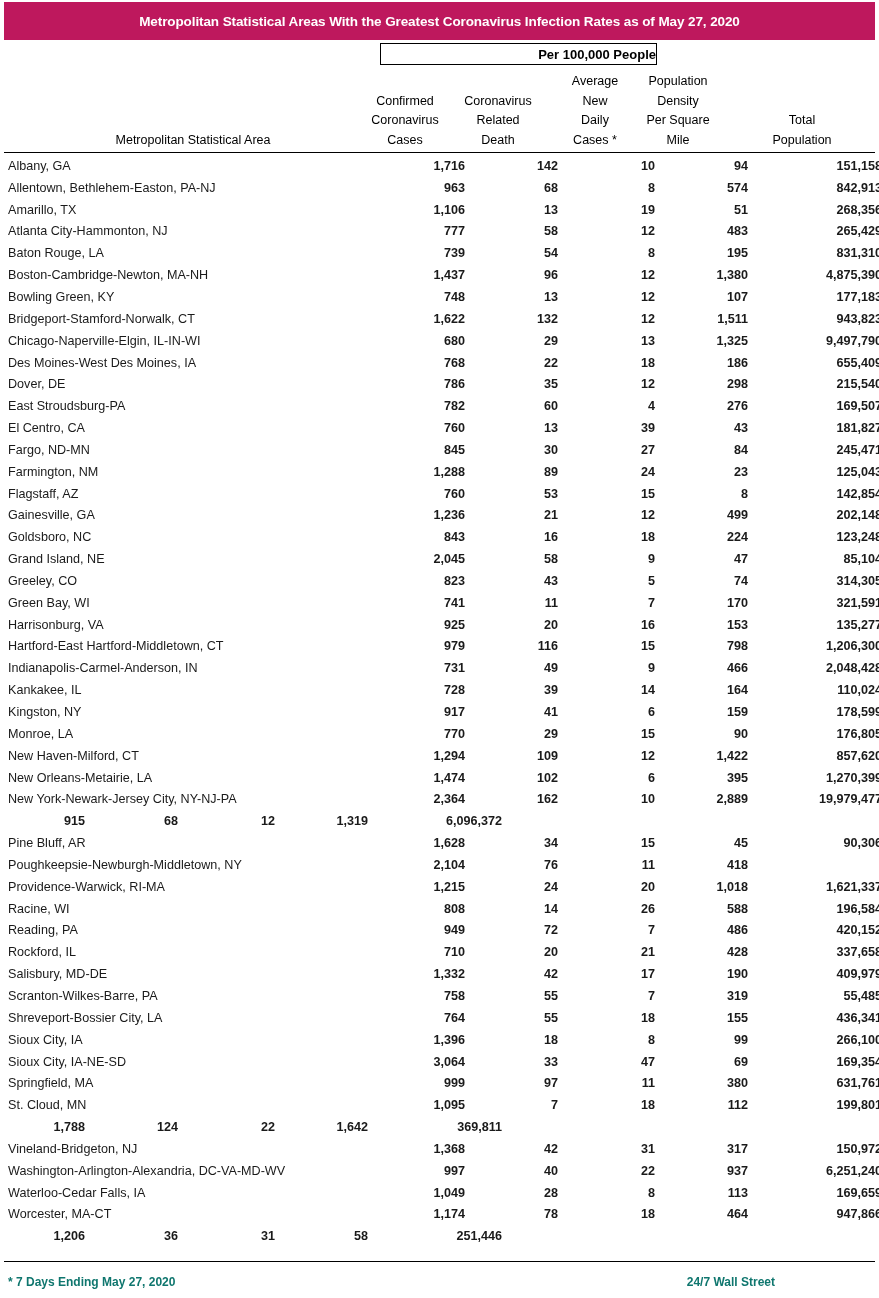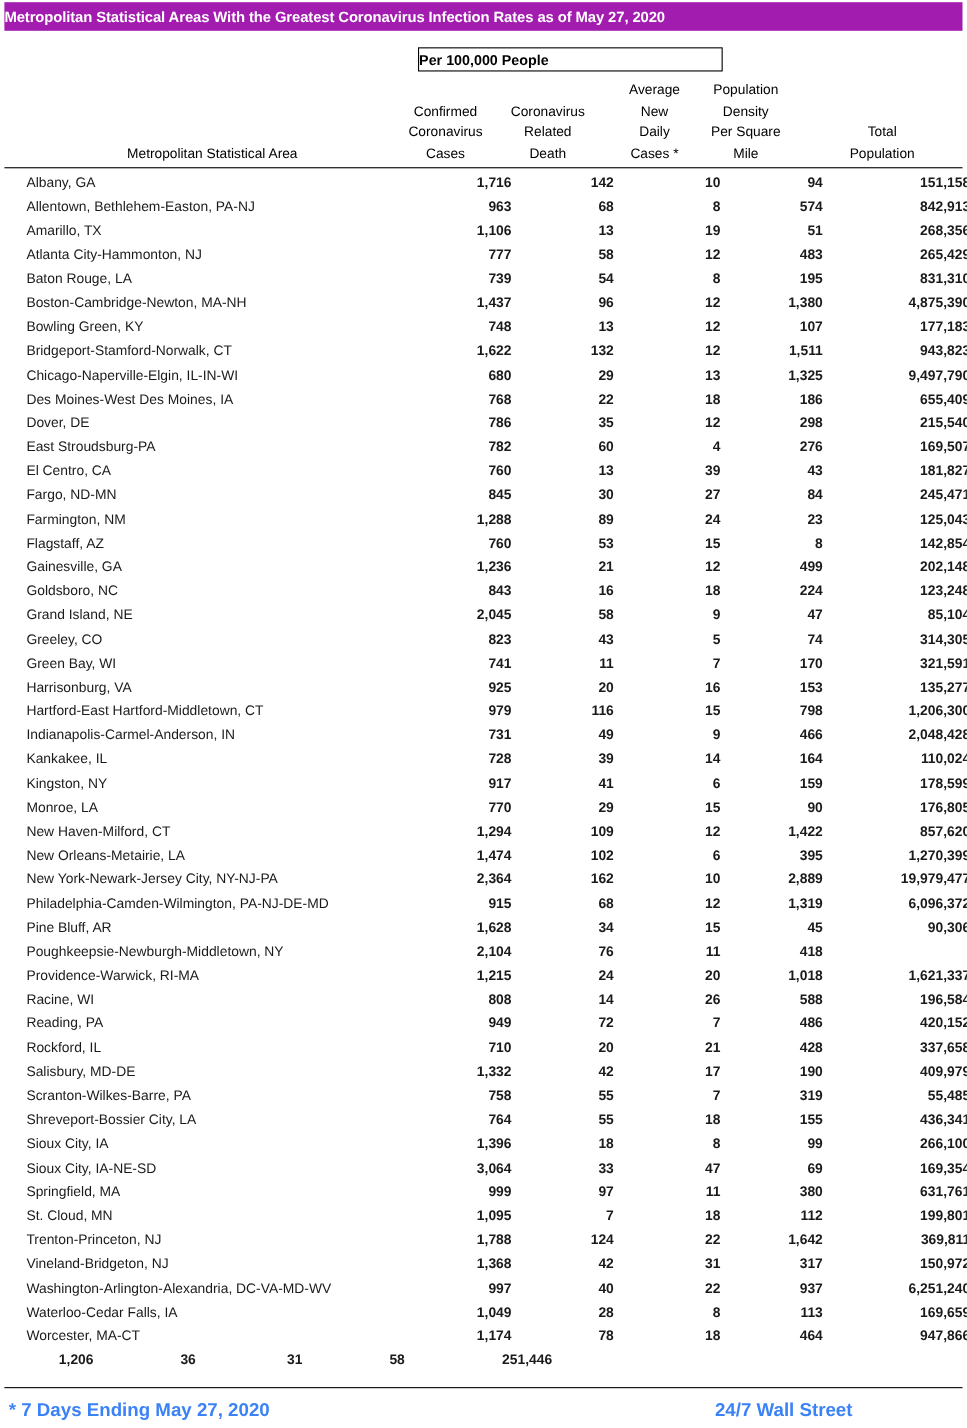--- a/index.html
+++ b/index.html
@@ -21,45 +21,46 @@
     position: relative;
     box-sizing: border-box;
   }
 
   
   .title-bar {
     position: absolute;
     left: 4px;
     top: 2px;
     width: 871px;
-    height: 26px;
-    background: #a21caf;
+    height: 38px;
+    background: #be185d;
     display: flex;
     align-items: center;
+    justify-content: center;
   }
   .title-bar .title-text {
     color: #ffffff;
     font-size: 13.5px;
     font-weight: bold;
     letter-spacing: -0.1px;
     white-space: nowrap;
   }
 
   
   .per100-box {
     position: absolute;
     left: 380px;
     top: 43px;
     width: 277px;
     height: 22px;
     border: 1.5px solid #000000;
     box-sizing: border-box;
     display: flex;
     align-items: center;
-    justify-content: flex-start;
+    justify-content: flex-end;
     background: #ffffff;
   }
   .per100-box .per100-text {
     font-size: 13px;
     font-weight: bold;
     color: #000000;
     white-space: nowrap;
   }
 
   
@@ -112,21 +113,21 @@
   .row {
     display: flex;
     align-items: center;
     height: 21.85px;
     font-size: 12.6px;
     color: #1a1a1a;
   }
   .cell-name {
     flex: 0 0 auto;
     width: 380px;
-    padding-left: 24px;
+    padding-left: 8px;
     box-sizing: border-box;
     text-align: left;
     white-space: nowrap;
     overflow: hidden;
   }
   .cell-num {
     flex: 0 0 auto;
     text-align: right;
     font-weight: bold;
     box-sizing: border-box;
@@ -151,23 +152,23 @@
     position: absolute;
     left: 0;
     top: 1272px;
     width: 783px;
     height: 20px;
     display: flex;
     align-items: center;
     justify-content: space-between;
     padding: 0 8px 0 8px;
     box-sizing: border-box;
-    font-size: 17px;
+    font-size: 12px;
     font-weight: bold;
-    color: #3b82f6;
+    color: #0f766e;
   }
   .footer-left { white-space: nowrap; }
   .footer-right { white-space: nowrap; }
 </style>
 </head>
 <body>
 
 <div id="sheet">
 
   <div class="title-bar">
@@ -435,21 +436,20 @@
       </div>
       <div class="row">
         <div class="cell-name">New York-Newark-Jersey City, NY-NJ-PA</div>
         <div class="cell-num c1">2,364</div>
         <div class="cell-num c2">162</div>
         <div class="cell-num c3">10</div>
         <div class="cell-num c4">2,889</div>
         <div class="cell-num c5">19,979,477</div>
       </div>
       <div class="row">
-        <div class="cell-name">Philadelphia-Camden-Wilmington, PA-NJ-DE-MD</div>
         <div class="cell-num c1">915</div>
         <div class="cell-num c2">68</div>
         <div class="cell-num c3">12</div>
         <div class="cell-num c4">1,319</div>
         <div class="cell-num c5">6,096,372</div>
       </div>
       <div class="row">
         <div class="cell-name">Pine Bluff, AR</div>
         <div class="cell-num c1">1,628</div>
         <div class="cell-num c2">34</div>
@@ -547,21 +547,20 @@
       </div>
       <div class="row">
         <div class="cell-name">St. Cloud, MN</div>
         <div class="cell-num c1">1,095</div>
         <div class="cell-num c2">7</div>
         <div class="cell-num c3">18</div>
         <div class="cell-num c4">112</div>
         <div class="cell-num c5">199,801</div>
       </div>
       <div class="row">
-        <div class="cell-name">Trenton-Princeton, NJ</div>
         <div class="cell-num c1">1,788</div>
         <div class="cell-num c2">124</div>
         <div class="cell-num c3">22</div>
         <div class="cell-num c4">1,642</div>
         <div class="cell-num c5">369,811</div>
       </div>
       <div class="row">
         <div class="cell-name">Vineland-Bridgeton, NJ</div>
         <div class="cell-num c1">1,368</div>
         <div class="cell-num c2">42</div>

